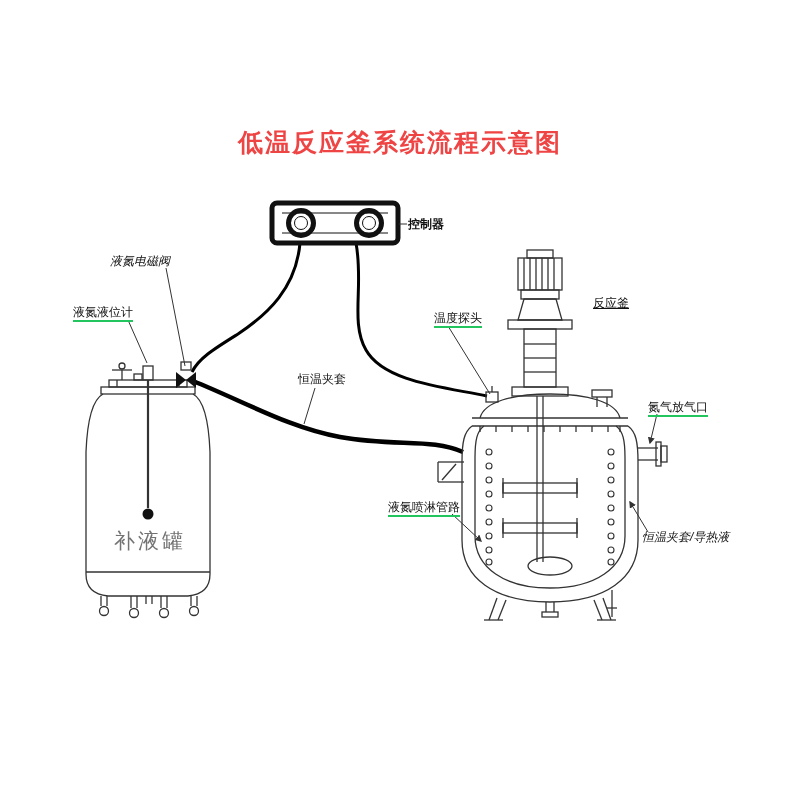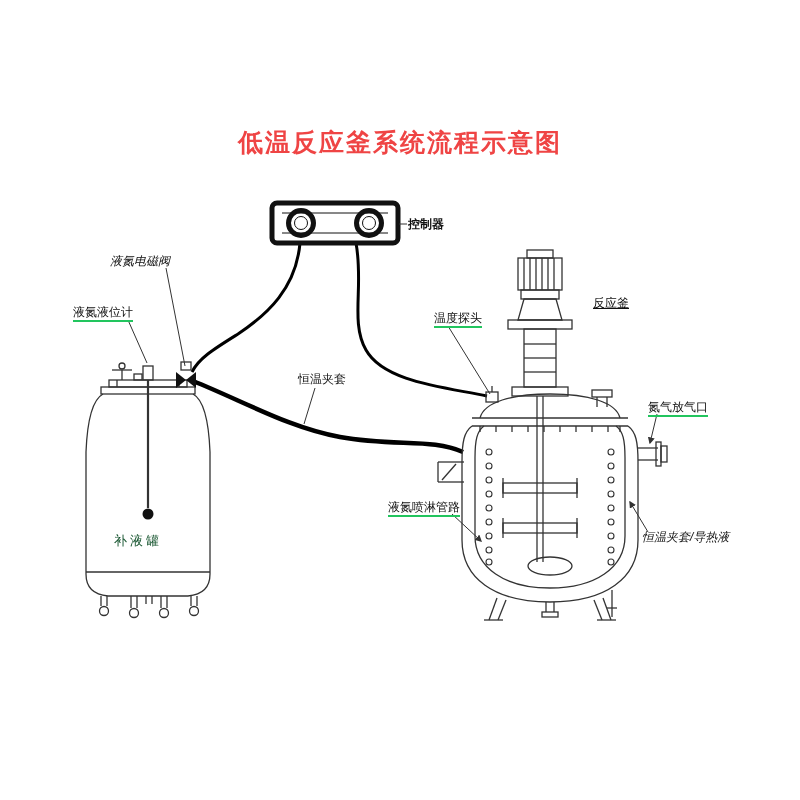--- a/index.html
+++ b/index.html
@@ -9,21 +9,21 @@
   }
   svg{position:absolute;left:0;top:0;}
   .title{
     position:absolute;top:126px;left:0;width:100%;text-align:center;
     font-size:25px;font-weight:bold;letter-spacing:2px;color:#ef4444;
   }
   .lbl{
     position:absolute;font-size:12px;color:#111;white-space:nowrap;line-height:14px;
   }
   .lbl.u{border-bottom:2px solid #22c55e;padding-bottom:1px;}
-  .tank-name{font-size:13px;letter-spacing:3px;color:#14532d;}
+  .tank-name{font-size:21px;letter-spacing:3px;color:#737373;}
 </style>
 </head>
 <body>
 
 <div class="canvas">
 
   <svg width="800" height="800" viewBox="0 0 800 800">
     <defs>
       <marker id="arr" viewBox="0 0 10 10" refX="8" refY="5" markerWidth="7" markerHeight="7" orient="auto">
         <path d="M0,0 L10,5 L0,10 z" fill="#333"></path>

